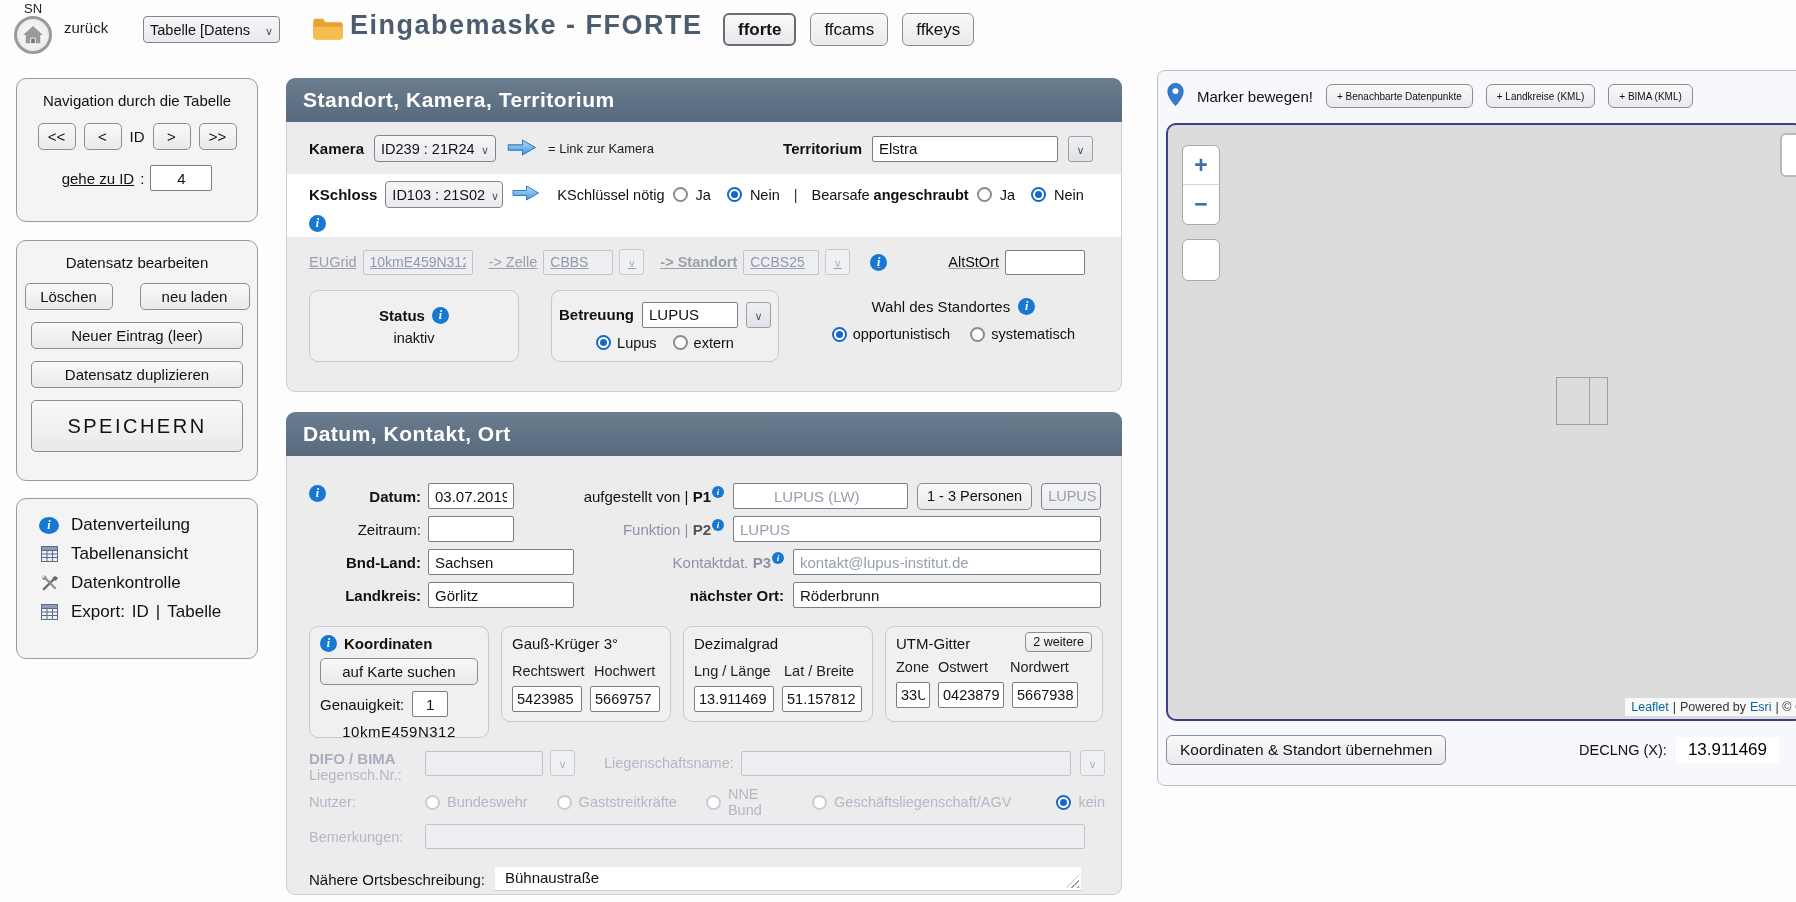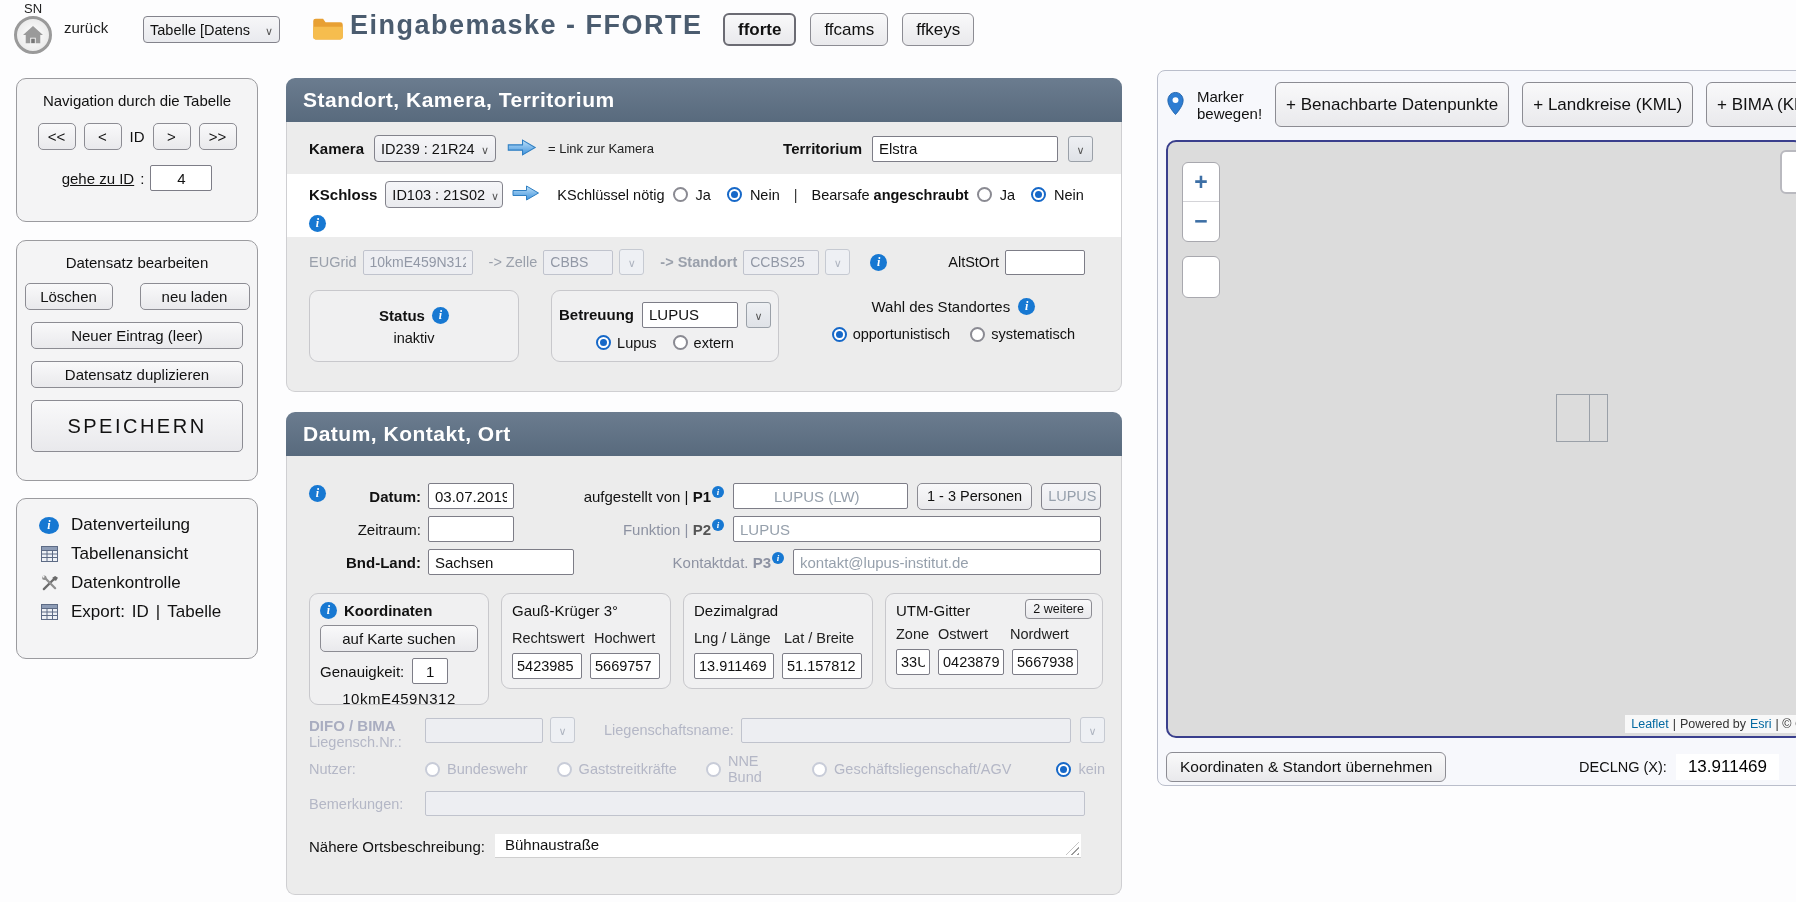--- a/index.html
+++ b/index.html
@@ -79,21 +79,21 @@
   .phead h2 { color:#fff; font-size:21px; font-weight:bold; letter-spacing:0.5px; }
   .pbody { background:#ececec; border:1px solid #cfcfd2; border-top:none; border-radius:0 0 9px 9px;
            height:calc(100% - 44px); overflow:hidden; }
 
   
   #pa .r1 { margin:13px 28px 0 22px; gap:10px; }
   #pa .hint { font-size:13px; color:#222; }
   #pa .strip { background:#fff; margin-top:12px; padding:7px 20px 5px 22px; }
   #pa .strip .main { gap:8px; font-size:14.5px; }
   #pa .strip .sep { margin:0 6px; color:#333; }
-  #pa .r3 { margin:12px 36px 0 22px; gap:6px; font-size:14.5px; color:#9aa0ab; }
+  #pa .r3 { margin:12px 36px 0 22px; gap:6px; font-size:14.5px; color:#9aa0ab;text-decoration:underline; }
   #pa .r3 .input { height:25px; font-size:14px; }
   #pa .r4 { margin:15px 46px 0 22px; align-items:flex-start; }
   .fbox { background:#f0f0f1; border:1px solid #c8c8cc; border-radius:9px; }
   #box-status { width:210px; height:72px; display:flex; flex-direction:column; align-items:center;
                 justify-content:center; gap:6px; }
   #box-betr { width:228px; height:72px; margin-left:32px; display:flex; flex-direction:column;
               align-items:center; justify-content:center; gap:7px; }
   #wahl { margin-left:auto; display:flex; flex-direction:column; align-items:center; gap:11px; padding-top:8px; }
   .rgroup { display:flex; align-items:center; gap:6px; font-size:14.5px; }
 
@@ -139,21 +139,21 @@
   #difo .r2 { display:flex; align-items:center; margin-top:3px; }
   #difo .r2 .rgroup { gap:7px; font-size:14.5px; }
   #difo .r3 { display:flex; align-items:center; margin-top:6px; }
   #difo .input { height:25px; }
 
   
   #map-panel { left:1157px; top:70px; width:656px; height:716px; background:#f7f8fc;
                border:1px solid #babecb; border-radius:8px; }
   .map-hdr { display:flex; align-items:center; gap:13px; padding:11px 10px 9px 9px; }
   .map-hdr .hint { font-size:15px; color:#111; }
-  .map-hdr .btn { font-size:17px; height:45px; border-radius:6px; }
+  .map-hdr .btn { font-size:10px; height:24px; border-radius:6px; }
   #map { position:relative; margin:4px 8px 0 8px; height:598px; background:#dcdcdc;
          border:2px solid #3a3f8d; border-radius:10px; }
   #zoomctl { position:absolute; left:14px; top:20px; width:38px; background:#fff;
              border:1px solid #a8a8ae; border-radius:6px; overflow:hidden; }
   #zoomctl div { height:39px; display:flex; align-items:center; justify-content:center;
                  font-size:23px; color:#3d6fa5; font-weight:bold; }
   #zoomctl div:first-child { border-bottom:1px solid #d4d4d8; }
   #extra-box { position:absolute; left:14px; top:114px; width:38px; height:42px; background:#fff;
                border:1px solid #a8a8ae; border-radius:6px; }
   #layers-box { position:absolute; left:612px; top:8px; width:46px; height:44px; background:#fff;
@@ -411,20 +411,27 @@
       <span class="lbl2"><span class="gray">Funktion | </span><span class="b" style="color:#555;">P2</span><span class="info sup">i</span></span>
       <input class="input ghost w404" value="LUPUS" style="">
     </div>
     <div class="frow">
       <span class="icslot"></span>
       <span class="lbl1 b">Bnd-Land:</span>
       <input class="input w146" value="Sachsen" style="">
       <span class="lbl2"><span class="gray">Kontaktdat. </span><span class="b gray">P3</span><span class="info sup">i</span></span>
       <input class="input ghost w404" value="kontakt@lupus-institut.de" style="">
     </div>
+    <div class="frow">
+      <span class="icslot"></span>
+      <span class="lbl1 b">Landkreis:</span>
+      <input class="input w146" value="Görlitz" style="">
+      <span class="lbl2 b">nächster Ort:</span>
+      <input class="input w404" value="Röderbrunn" style="">
+    </div>
 
     <div id="koord">
       <div class="fbox k" id="kb1">
         <div class="t">
           <span class="info">i</span>
           <span class="b">Koordinaten</span>
         </div>
         <button class="btn">auf Karte suchen</button>
         <div class="row gen">
           <span>Genauigkeit:</span>

